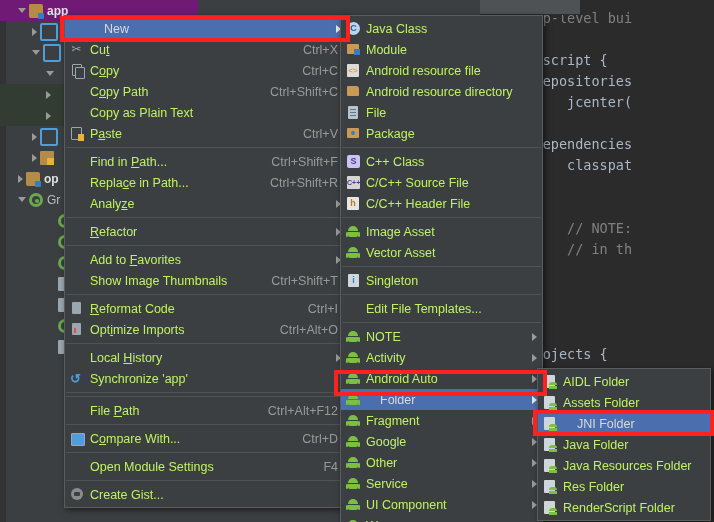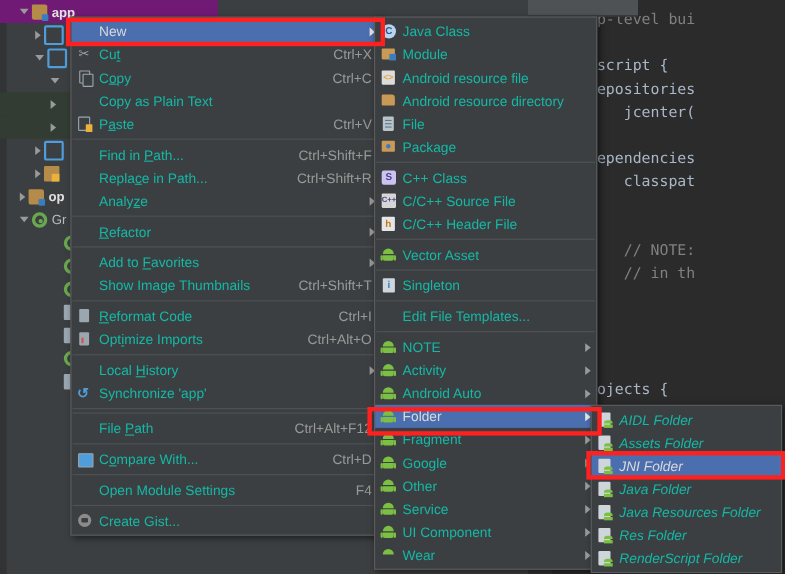--- a/index.html
+++ b/index.html
@@ -77,32 +77,32 @@
     box-sizing:border-box;
   }
   .mitem{
     position:relative;display:flex;align-items:center;
     height:21px;padding:0 0 0 4px;white-space:nowrap;
   }
   .mitem .ic{
     width:17px;height:15px;flex:0 0 auto;margin-right:4px;position:relative;
   }
   .mitem .lbl{
-    font-size:12.5px;color:#14b8a6;flex:1 1 auto;
+    font-size:12.5px;color:#bef264;flex:1 1 auto;
   }
   .mitem .acc{
     font-size:12.5px;color:#999999;padding-left:22px;padding-right:8px;
   }
   .mitem .arw{
     position:absolute;right:5px;top:50%;margin-top:-4px;
     width:0;height:0;border-left:5px solid #9a9a9a;
     border-top:4px solid transparent;border-bottom:4px solid transparent;
   }
   .mitem.hl{background:#4b6eaf;}
-  .mitem.hl .lbl{color:#d9d9d9;}
+  .mitem.hl .lbl{color:#d9d9d9;margin-left:14px;}
   .mitem.hl .arw{border-left-color:#e6e6e6;}
   .msep{height:1px;background:#4f5355;margin:3px 1px;}
   .u{text-decoration:underline;}
 
   
   .g-scissors,.g-copy,.g-paste,.g-doc,.g-chart,.g-sync,.g-cmp,.g-gist{
     position:absolute;left:1px;top:1px;width:13px;height:13px;
   }
   .g-scissors{color:#9aa7b0;font-size:12px;line-height:13px;text-align:center;}
   .g-copy{border:1.5px solid #9aa7b0;border-radius:1px;width:8px;height:10px;left:3px;top:1px;}
@@ -255,20 +255,25 @@
     </div>
     <div class="mitem">
       <span class="ic">
         <span class="g-copy"></span>
       </span>
       <span class="lbl">C<span class="u">o</span>py</span>
       <span class="acc">Ctrl+C</span>
     </div>
     <div class="mitem">
       <span class="ic"></span>
+      <span class="lbl">C<span class="u">o</span>py Path</span>
+      <span class="acc">Ctrl+Shift+C</span>
+    </div>
+    <div class="mitem">
+      <span class="ic"></span>
       <span class="lbl">Copy as Plain Text</span>
     </div>
     <div class="mitem">
       <span class="ic">
         <span class="g-paste"></span>
       </span>
       <span class="lbl">P<span class="u">a</span>ste</span>
       <span class="acc">Ctrl+V</span>
     </div>
     <div class="msep"></div>
@@ -420,20 +425,31 @@
     <div class="msep"></div>
     <div class="mitem">
       <span class="ic">
         <span class="ic-android">
           <i class="head"></i>
           <i class="body"></i>
           <i class="la"></i>
           <i class="ra"></i>
         </span>
       </span>
+      <span class="lbl">Image Asset</span>
+    </div>
+    <div class="mitem">
+      <span class="ic">
+        <span class="ic-android">
+          <i class="head"></i>
+          <i class="body"></i>
+          <i class="la"></i>
+          <i class="ra"></i>
+        </span>
+      </span>
       <span class="lbl">Vector Asset</span>
     </div>
     <div class="msep"></div>
     <div class="mitem">
       <span class="ic">
         <span class="ic-singleton">i</span>
       </span>
       <span class="lbl">Singleton</span>
     </div>
     <div class="msep"></div>
@@ -554,21 +570,21 @@
       <span class="ic">
         <span class="ic-android">
           <i class="head"></i>
         </span>
       </span>
       <span class="lbl">Wear</span>
       <span class="arw"></span>
     </div>
   </div>
 
-<div class="menu" id="menu3" style="left:537px;top:368px;width:174px;font-style:italic;">
+<div class="menu" id="menu3" style="left:537px;top:368px;width:174px;">
     <div class="mitem">
       <span class="ic">
         <span class="ic-folderdoc">
           <i class="and">
             <i class="head"></i>
             <i class="body"></i>
           </i>
         </span>
       </span>
       <span class="lbl">AIDL Folder</span>

